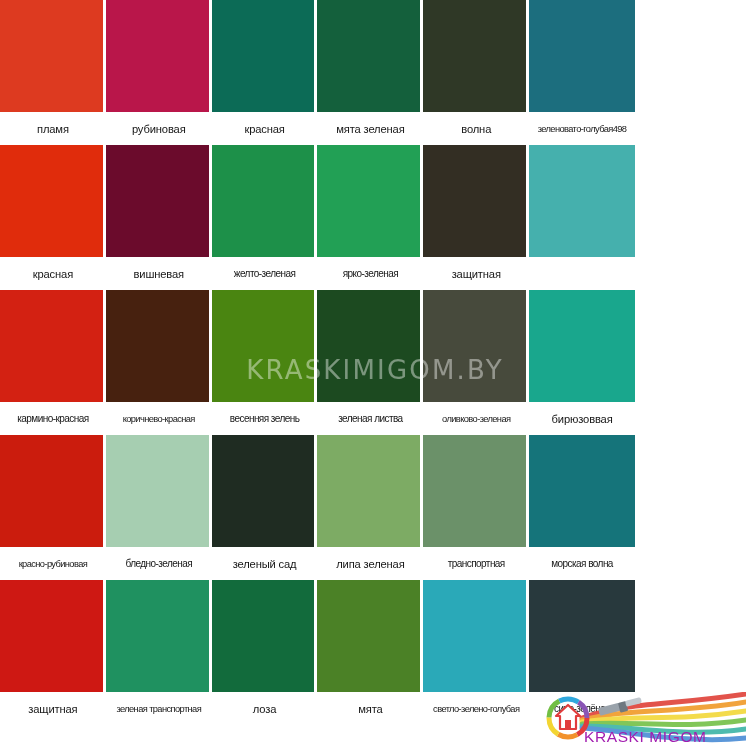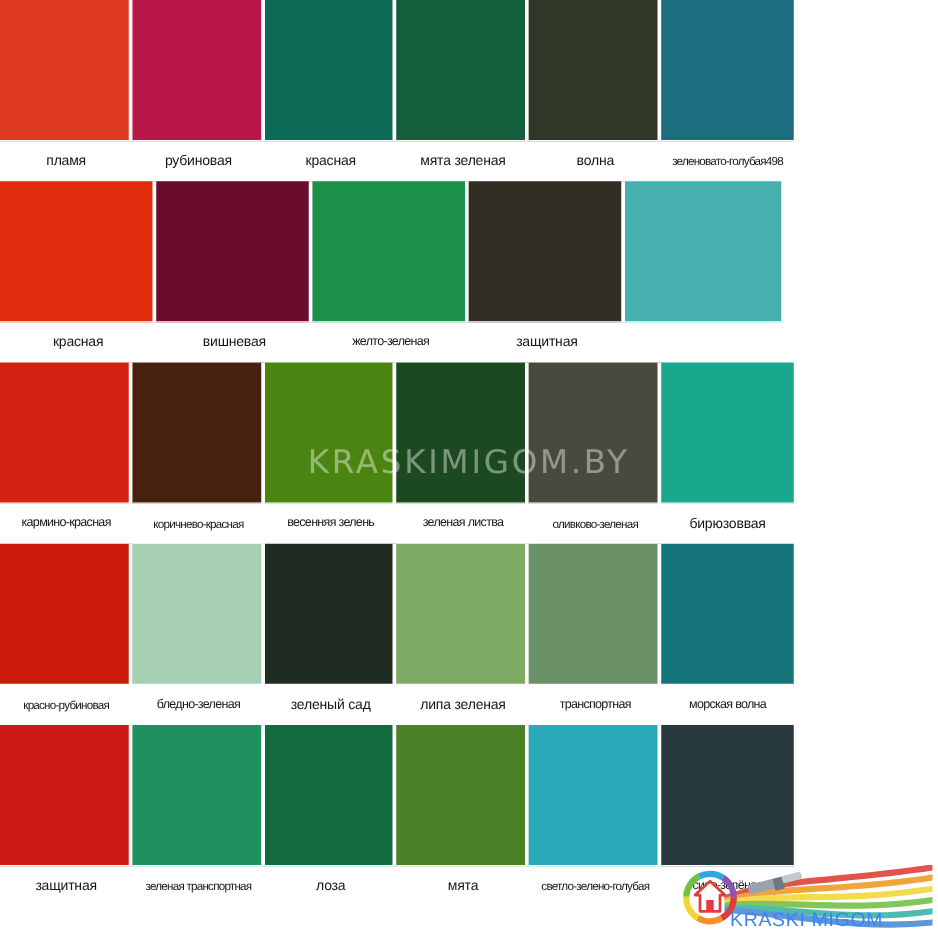--- a/index.html
+++ b/index.html
@@ -87,21 +87,21 @@
     height: 56px;
     pointer-events: none;
   }
   #brand svg { display: block; }
   #brand .brand-text {
     position: absolute;
     left: 38px;
     bottom: 2px;
     font-size: 15.5px;
     letter-spacing: 0.6px;
-    color: #3b82f6;
+    color: #a21caf;
     font-family: "Liberation Sans", sans-serif;
   }
 </style>
 </head>
 <body>
 
 <div id="palette">
 
   <div class="row">
     <div class="cell">
@@ -135,20 +135,24 @@
       <div class="swatch" style="background-color: rgb(224, 44, 12);"></div>
       <div class="label">красная</div>
     </div>
     <div class="cell">
       <div class="swatch" style="background-color: rgb(107, 11, 44);"></div>
       <div class="label">вишневая</div>
     </div>
     <div class="cell">
       <div class="swatch" style="background-color: rgb(29, 144, 73);"></div>
       <div class="label tight">желто-зеленая</div>
+    </div>
+    <div class="cell">
+      <div class="swatch" style="background-color: rgb(34, 160, 85);"></div>
+      <div class="label tight">ярко-зеленая</div>
     </div>
     <div class="cell">
       <div class="swatch" style="background-color: rgb(51, 46, 35);"></div>
       <div class="label">защитная</div>
     </div>
     <div class="cell">
       <div class="swatch" style="background-color: rgb(69, 176, 173);"></div>
     </div>
   </div>
 

